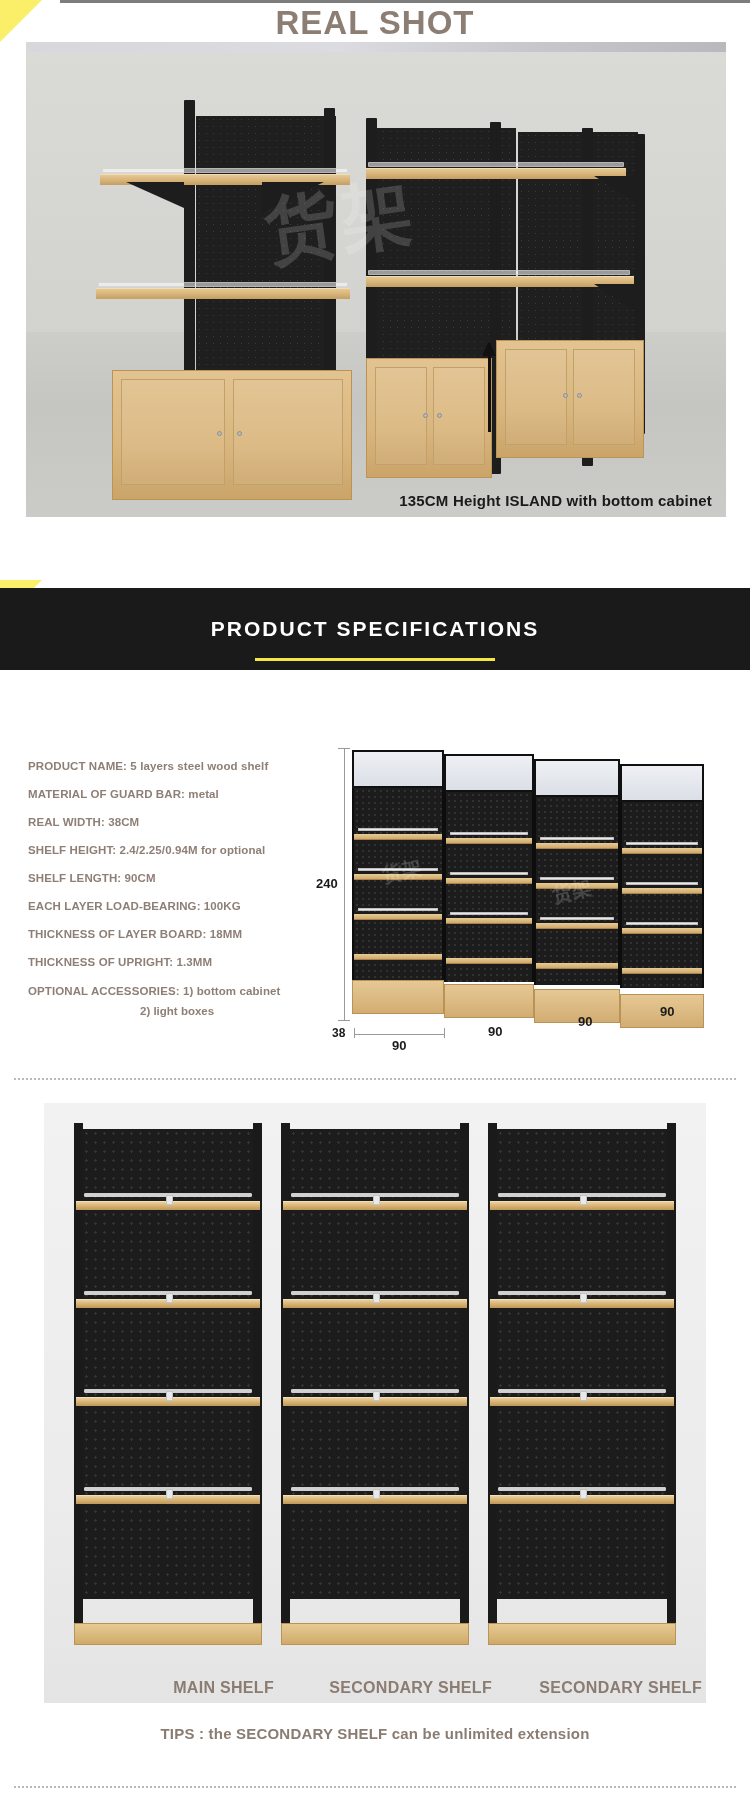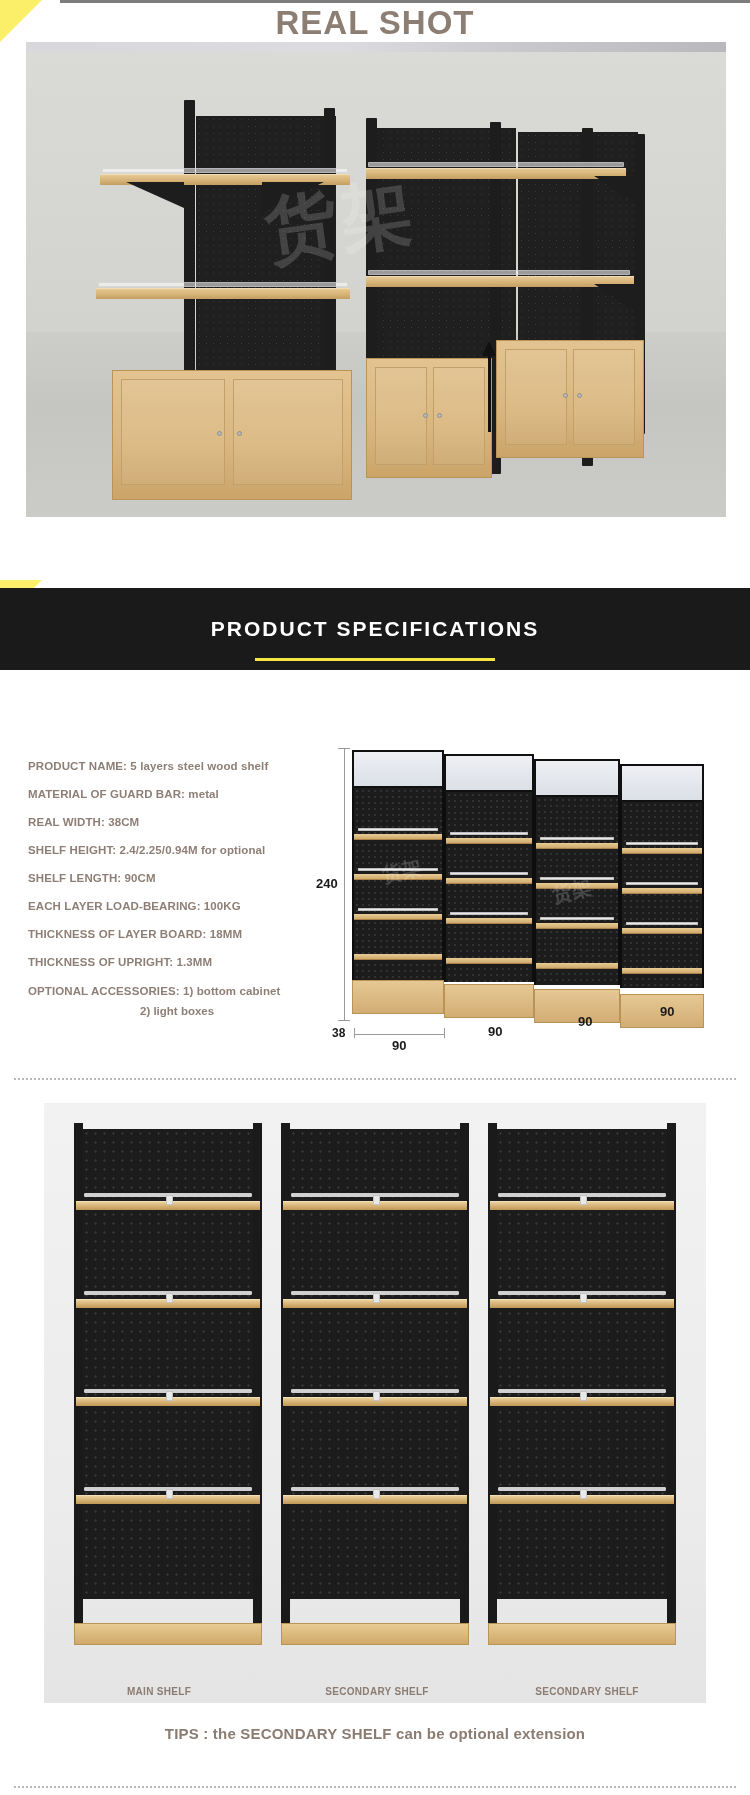--- a/index.html
+++ b/index.html
@@ -160,22 +160,22 @@
   }
   .u-rail { position:absolute; left:14px; width:168px; height:4px;
     background:rgba(255,255,255,.8); border:1px solid #cfcfcf; border-radius:1px; }
   .u-clip { position:absolute; width:7px; height:10px; background:#e9e9e9; border:1px solid #c4c4c4; }
   .u-base {
     position:absolute; left:4px; bottom:-4px; width:188px; height:22px;
     background:linear-gradient(to bottom,#e7cb93,#cfa96a);
     border:1px solid #b99457;
   }
   .unit-label {
-    position:absolute; bottom:6px; width:100%; text-align:center;
-    font-size:10px; font-weight:bold; color:#8b7c72; letter-spacing:.3px;
+    position:absolute; bottom:6px; width:100%; text-align:right;
+    font-size:16px; font-weight:bold; color:#8b7c72; letter-spacing:.3px;
   }
   .tips-line {
     position:absolute; left:0; top:640px; width:750px; text-align:center;
     font-size:15px; font-weight:bold; color:#8b7c72; letter-spacing:.2px;
   }
 </style>
 </head>
 <body>
 
 <div class="sec-realshot">
@@ -232,20 +232,21 @@
       <div class="cabinet" style="left:430px; top:270px; width:148px; height:118px;">
         <div class="cab-door" style="left:8px; top:8px; width:62px; height:96px;"></div>
         <div class="cab-door" style="left:76px; top:8px; width:62px; height:96px;"></div>
         <div class="cab-knob" style="left:66px; top:52px;"></div>
         <div class="cab-knob" style="left:80px; top:52px;"></div>
       </div>
     </div>
 
     <div class="watermark1">货架</div>
     <div class="arrow-anno"></div>
+    <div class="photo1-caption">135CM Height ISLAND with bottom cabinet</div>
   </div>
 </div>
 
 <div class="sec-banner">
   <div class="banner-tri"></div>
   <div class="banner-bar">
     <span class="banner-title">PRODUCT SPECIFICATIONS</span>
   </div>
   <div class="banner-underline"></div>
 </div>
@@ -396,16 +397,16 @@
       <div class="u-rail" style="top:358px;"></div>
       <div class="u-clip" style="left:96px; top:360px;"></div>
       <div class="u-base"></div>
     </div>
 
     <div class="unit-label" style="left:0px;   width:230px;">MAIN SHELF</div>
     <div class="unit-label" style="left:218px; width:230px;">SECONDARY SHELF</div>
     <div class="unit-label" style="left:428px; width:230px;">SECONDARY SHELF</div>
   </div>
 
-  <div class="tips-line">TIPS : the SECONDARY SHELF can be optional extension</div>
+  <div class="tips-line">TIPS : the SECONDARY SHELF can be unlimited extension</div>
 </div>
 
 <div class="divider-dotted" style="top:1786px;"></div>
 
 </body></html>

